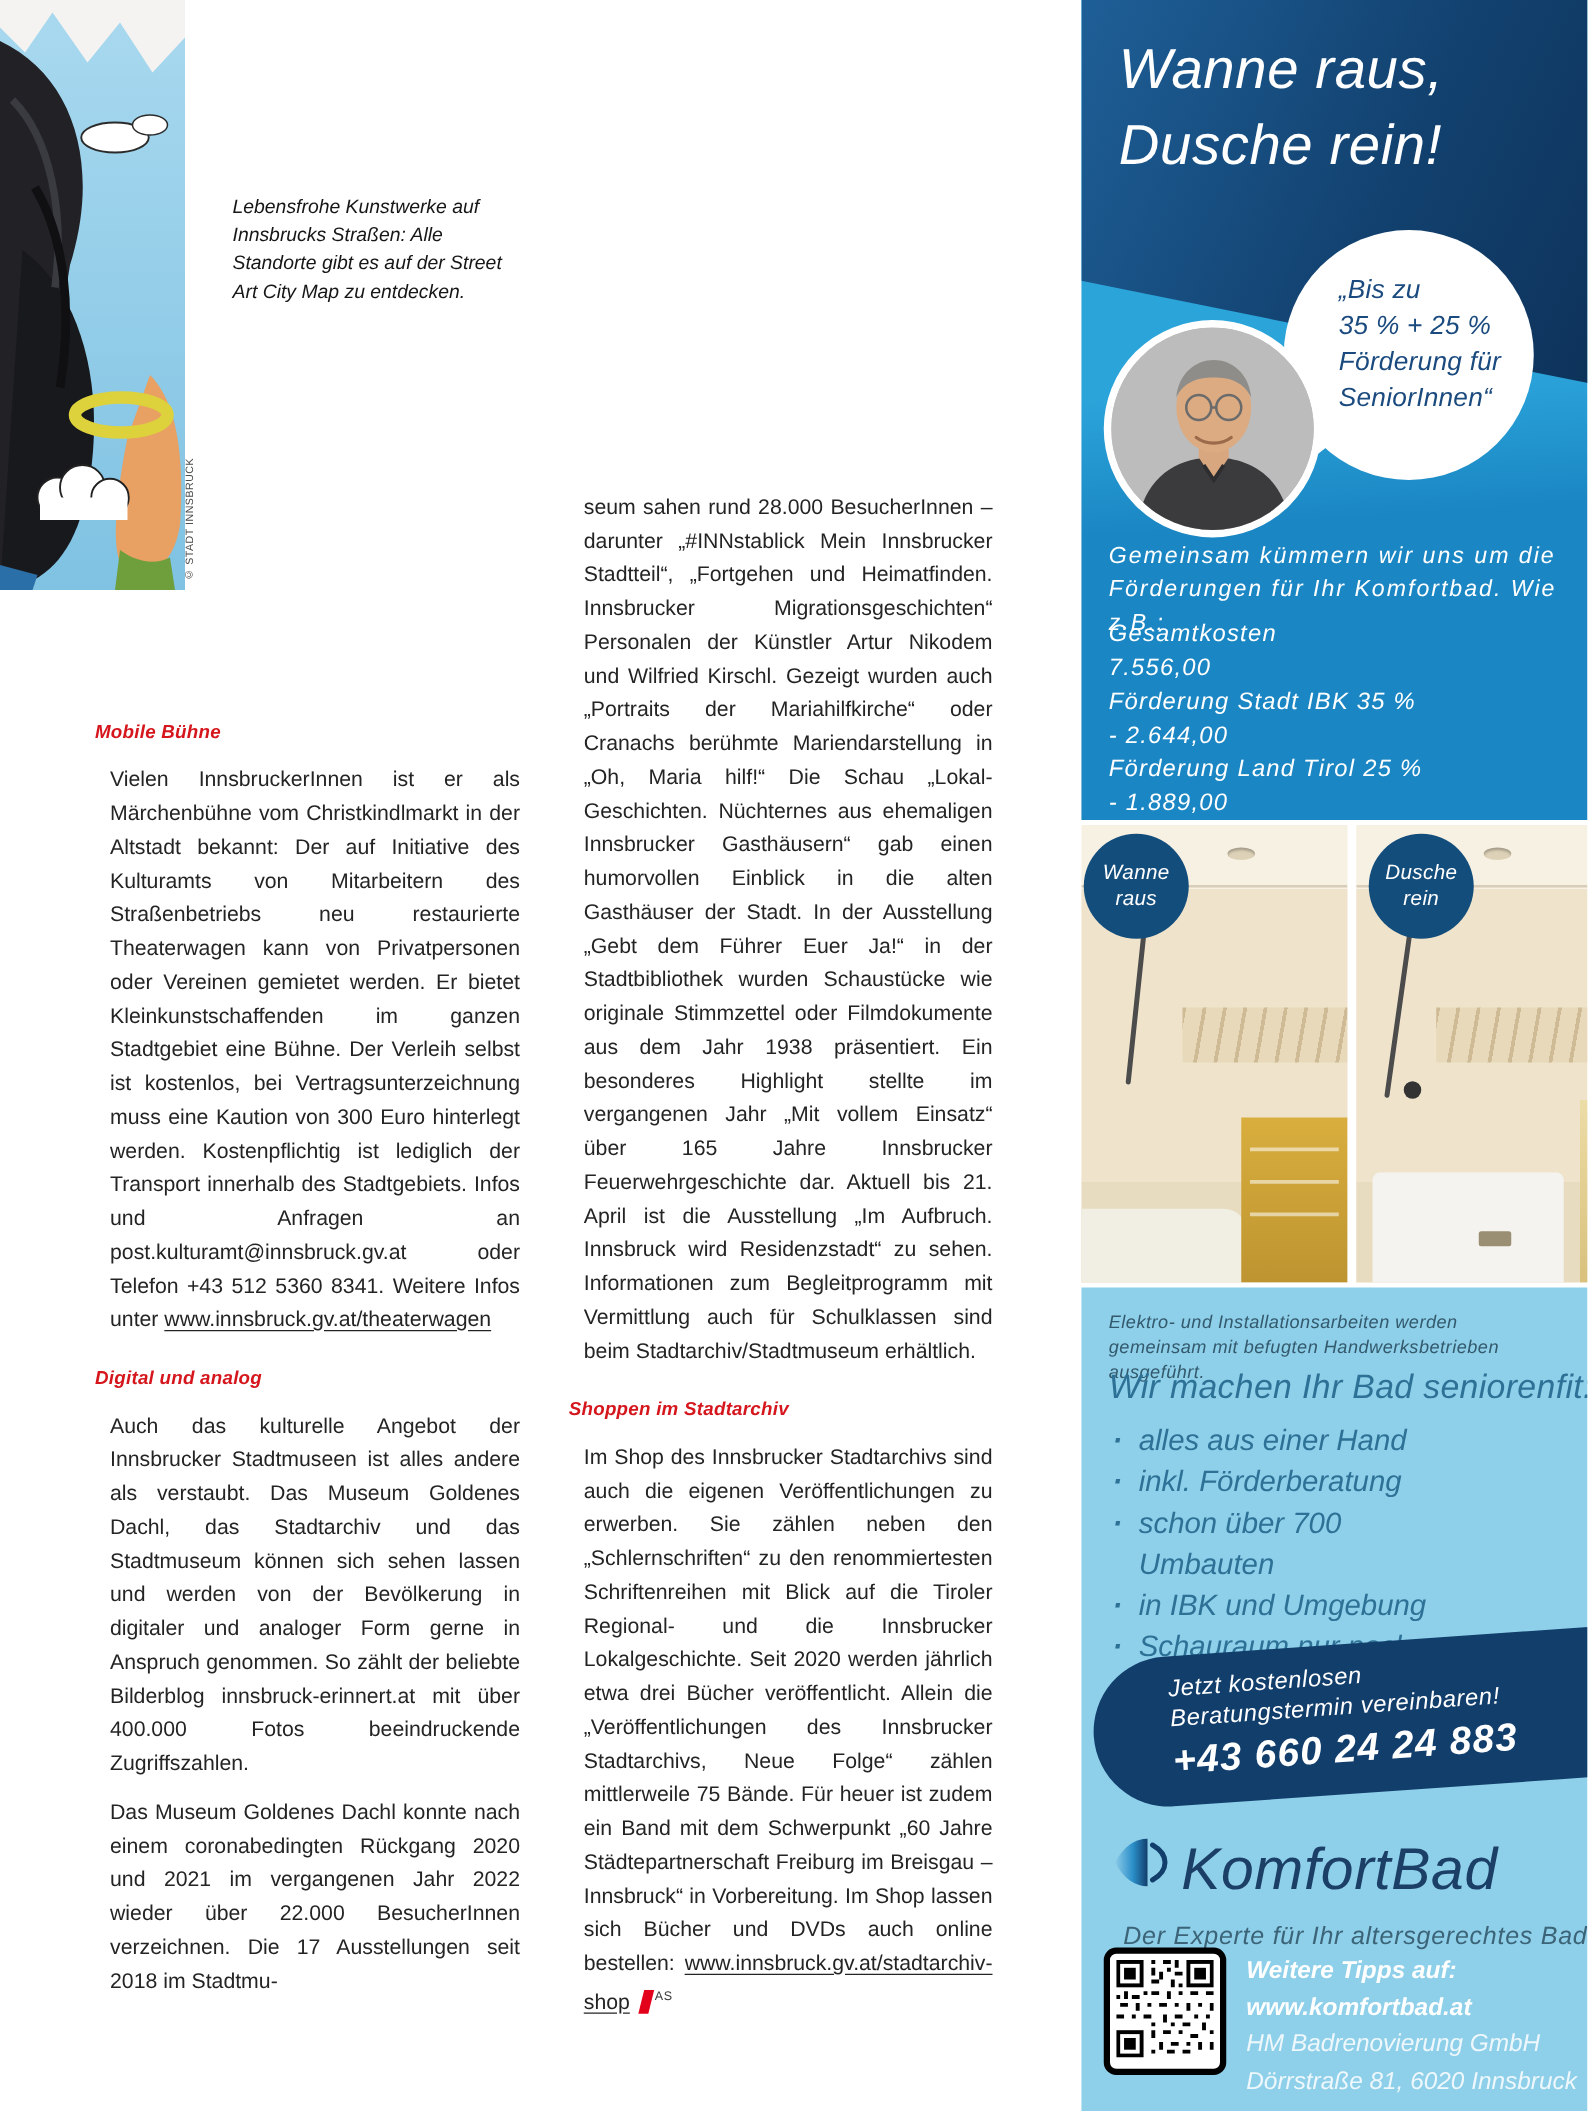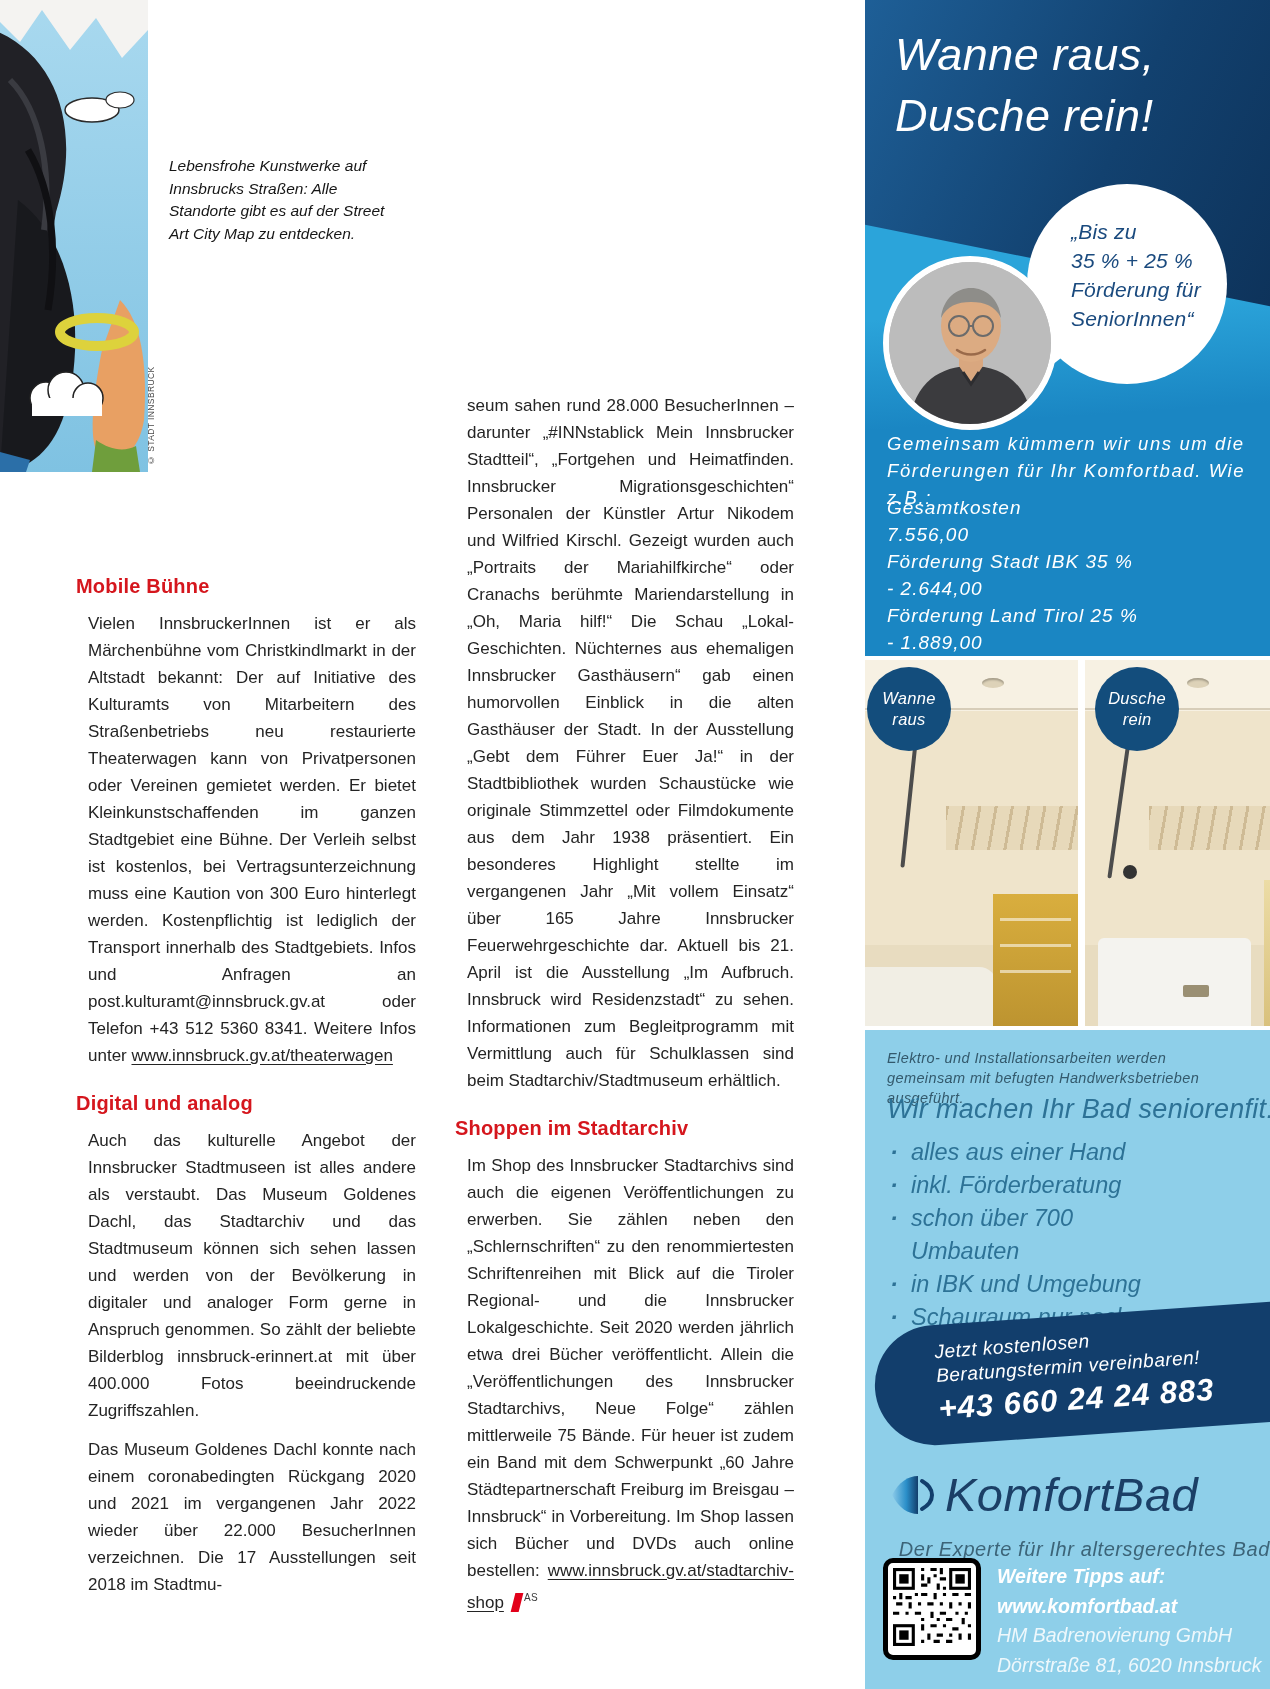--- a/index.html
+++ b/index.html
@@ -7,29 +7,29 @@
         font-family:"Liberation Sans",sans-serif;}
 
   
   .mural{position:absolute;left:0;top:0;width:148px;height:472px;overflow:hidden;}
   .photo-credit{position:absolute;left:146px;top:383px;height:82px;
 atom    writing-mode:vertical-rl;transform:rotate(180deg);
     font-size:8.5px;letter-spacing:.4px;color:#4a4a4a;white-space:nowrap;}
   .photo-credit{writing-mode:vertical-rl;}
 
   
-  .caption{position:absolute;left:169px;top:155px;width:238px;
+  .caption{position:absolute;left:186px;top:155px;width:238px;
     font-style:italic;font-size:15.5px;line-height:22.5px;color:#161616;}
 
   
   .col{position:absolute;color:#242424;font-size:17px;line-height:27px;}
   .col1{left:76px;top:574px;width:352px;}
   .col2{left:455px;top:380px;width:351px;}
   .col p{margin:12px;text-align:justify;}
-  .col h3{margin:0 0 5px 0;font-size:20px;line-height:24px;color:#d5161d;letter-spacing:.2px;}
+  .col h3{margin:0 0 5px 0;font-size:15px;line-height:24px;color:#d5161d;letter-spacing:.2px;font-style:italic;}
   .col .sect{margin-top:22px;}
   .link{text-decoration:underline;text-underline-offset:3px;color:inherit;cursor:pointer;}
   .redflag{display:inline-block;width:8px;height:19px;background:#e2001a;
     transform:skewX(-14deg);margin:0 3px 0 9px;vertical-align:-4px;}
   .initials{font-size:10px;color:#3a3a3a;letter-spacing:.5px;vertical-align:7px;}
 
   
   .ad{position:absolute;left:865px;top:0;width:433px;height:1689px;overflow:hidden;font-style:italic;}
   .ad-top{position:absolute;left:0;top:0;right:0;height:656px;
     background:linear-gradient(176deg,#2ba4da 320px,#1a86c3 430px);}
@@ -82,21 +82,21 @@
     font-size:23.5px;line-height:33px;list-style:none;margin:0;padding:0;}
   .benefits li{position:relative;padding-left:24px;}
   .benefits li::before{content:"·";position:absolute;left:3px;font-weight:700;}
 
   .cta{position:absolute;left:10px;top:298px;width:432px;height:120px;background:#123e6c;
     border-radius:60px 14px 14px 60px;transform:rotate(-4deg);transform-origin:20px 50%;
     color:#fff;box-sizing:border-box;padding:15px 0 0 62px;}
   .cta .l{font-size:19px;line-height:24px;letter-spacing:.5px;}
   .cta .phone{font-size:31px;line-height:42px;font-weight:700;letter-spacing:1px;}
 
-  .brand{position:absolute;left:24px;top:437px;display:flex;align-items:center;gap:10px;}
+  .brand{position:absolute;left:24px;top:437px;display:flex;align-items:flex-start;gap:10px;}
   .brand-name{font-size:47px;color:#1b3f66;letter-spacing:.5px;}
   .tagline{position:absolute;right:28px;top:508px;font-size:20px;color:#3c6478;letter-spacing:.6px;}
 
   .qr{position:absolute;left:18px;top:528px;width:98px;height:102px;background:#fff;
     border:5px solid #000;border-radius:10px;box-sizing:border-box;padding:5px;}
   .contact{position:absolute;left:132px;top:532px;font-size:19.5px;line-height:29.5px;color:#fff;}
   .contact .b{font-weight:700;}
   .contact .m{color:#eef8fc;font-weight:400;}
   .agency{position:absolute;right:1px;bottom:44px;writing-mode:vertical-rl;transform:rotate(180deg);
     font-size:13px;font-weight:700;color:#1b3f66;letter-spacing:.5px;}

